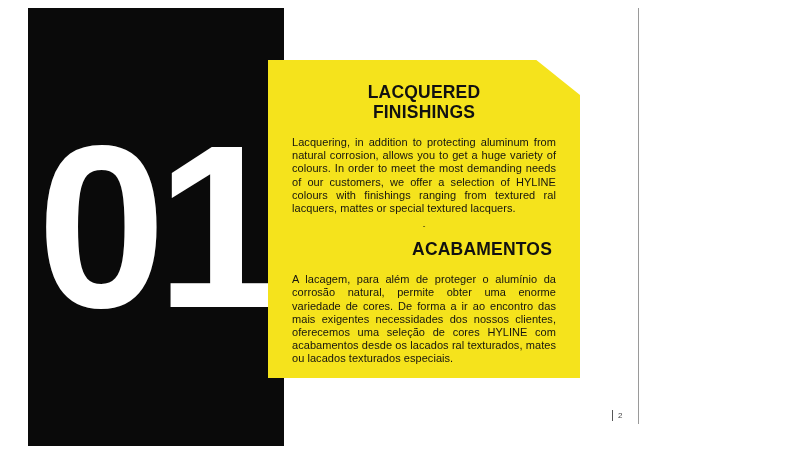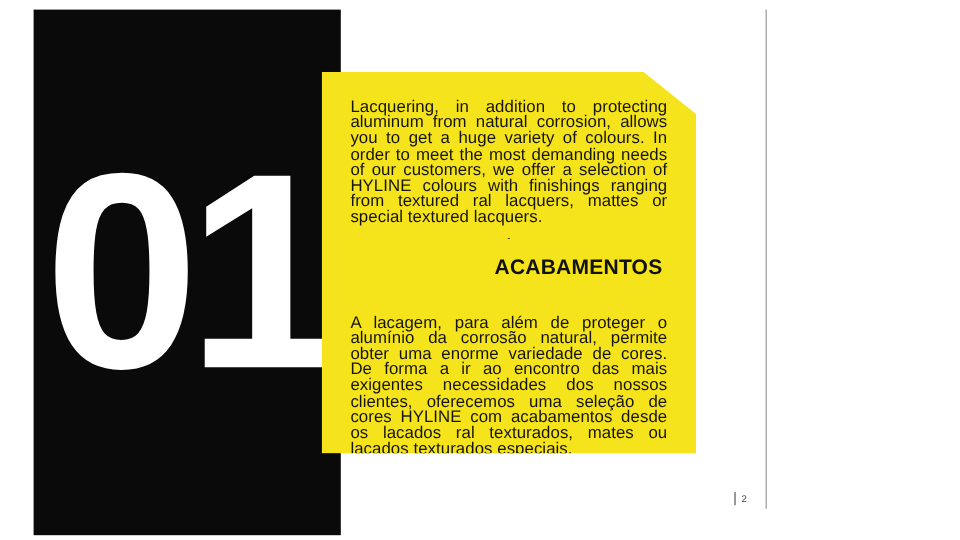--- a/index.html
+++ b/index.html
@@ -80,26 +80,26 @@
 
   .heading.en {
     text-align: center;
     padding: 0 6px;
   }
 
   .heading.pt {
     text-align: right;
     padding: 0 4px 0 0;
     margin-top: 0;
-    margin-bottom: 30px;
+    margin-bottom: 14px;
   }
 
   .body-text {
     color: #15140f;
-    font-size: 14px;
+    font-size: 11px;
     line-height: 13.2px;
     text-align: justify;
     margin: 0;
     letter-spacing: 0.05px;
   }
 
   .spacer-dash {
     text-align: center;
     color: #15140f;
     font-size: 8px;
@@ -141,20 +141,24 @@
 
 <div class="page">
 
   <div class="black-block"></div>
 
   <div class="big-number">01</div>
 
   <div class="yellow-panel">
     <div class="panel-inner">
 
+      <div class="heading en">
+        <div>LACQUERED</div>
+        <div>FINISHINGS</div>
+      </div>
 
       <p class="body-text">Lacquering, in addition to protecting aluminum from natural corrosion, allows you to get a huge variety of colours. In order to meet the most demanding needs of our customers, we offer a selection of HYLINE colours with finishings ranging from textured ral lacquers, mattes or special textured lacquers.</p>
 
       <div class="spacer-dash">-</div>
 
       <div class="heading pt">
         <div>ACABAMENTOS</div>
       </div>
 
       <p class="body-text">A lacagem, para além de proteger o alumínio da corrosão natural, permite obter uma enorme variedade de cores. De forma a ir ao encontro das mais exigentes necessidades dos nossos clientes, oferecemos uma seleção de cores HYLINE com acabamentos desde os lacados ral texturados, mates ou lacados texturados especiais.</p>

